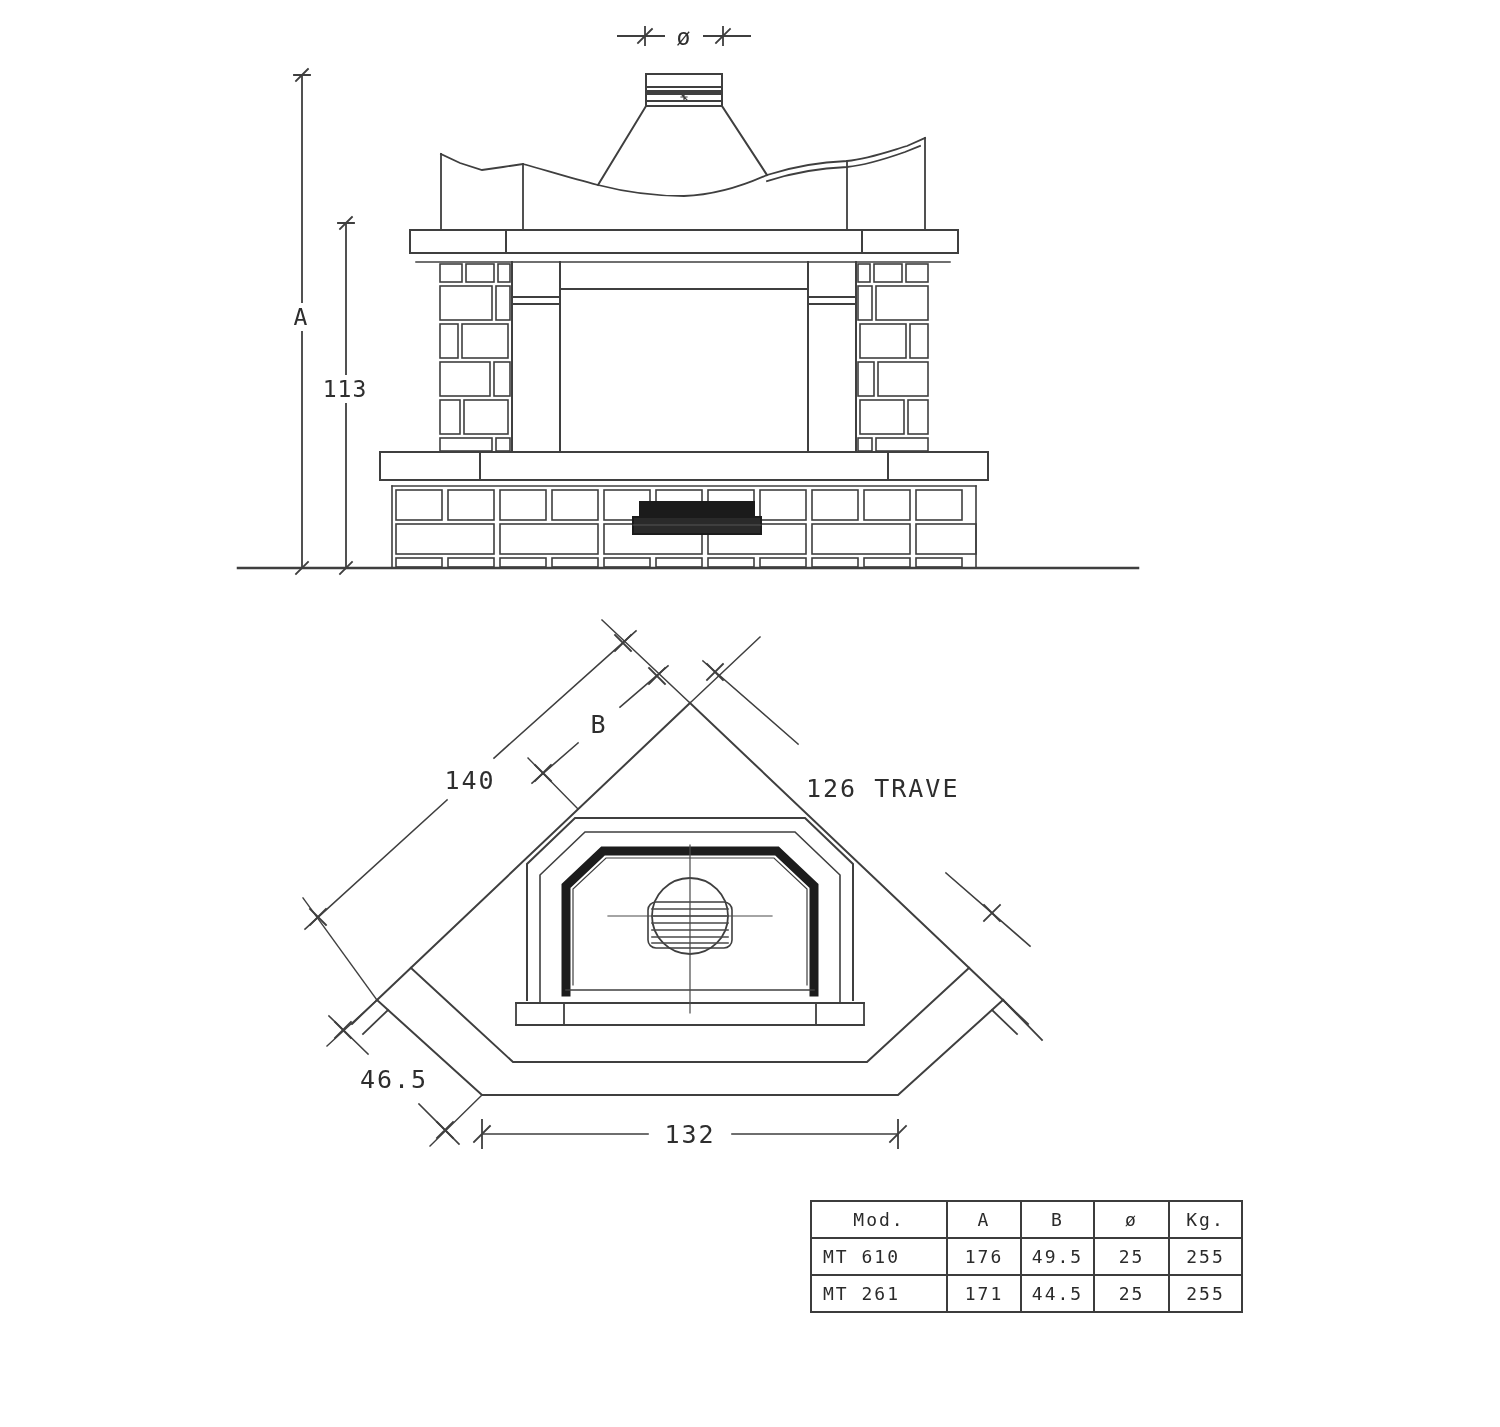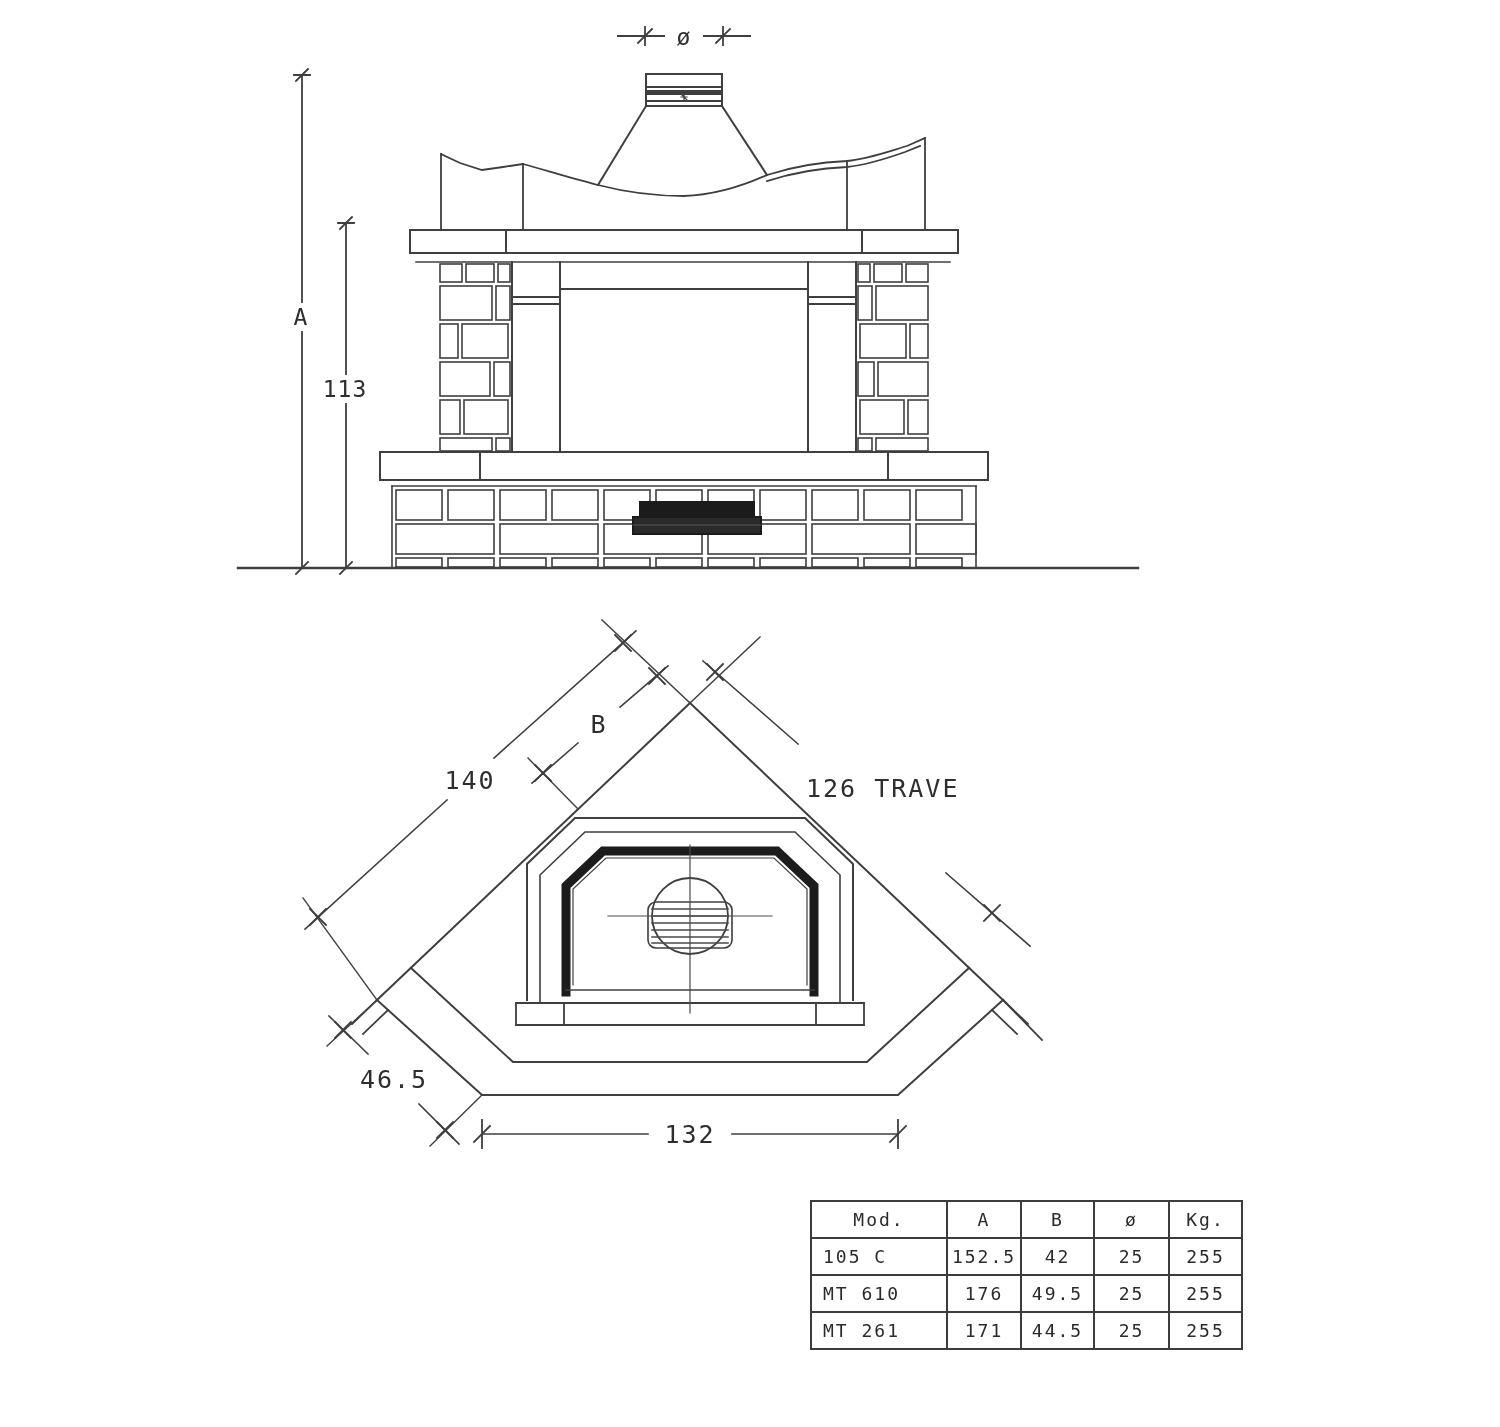--- a/index.html
+++ b/index.html
@@ -278,27 +278,20 @@
     <tr>
       <th>Mod.</th>
       <th>A</th>
       <th>B</th>
       <th>ø</th>
       <th>Kg.</th>
     </tr>
   </thead>
   <tbody>
     <tr>
-      <td class="model">105 C</td>
-      <td>152.5</td>
-      <td>42</td>
-      <td>25</td>
-      <td>255</td>
-    </tr>
-    <tr>
       <td class="model">MT 610</td>
       <td>176</td>
       <td>49.5</td>
       <td>25</td>
       <td>255</td>
     </tr>
     <tr>
       <td class="model">MT 261</td>
       <td>171</td>
       <td>44.5</td>

